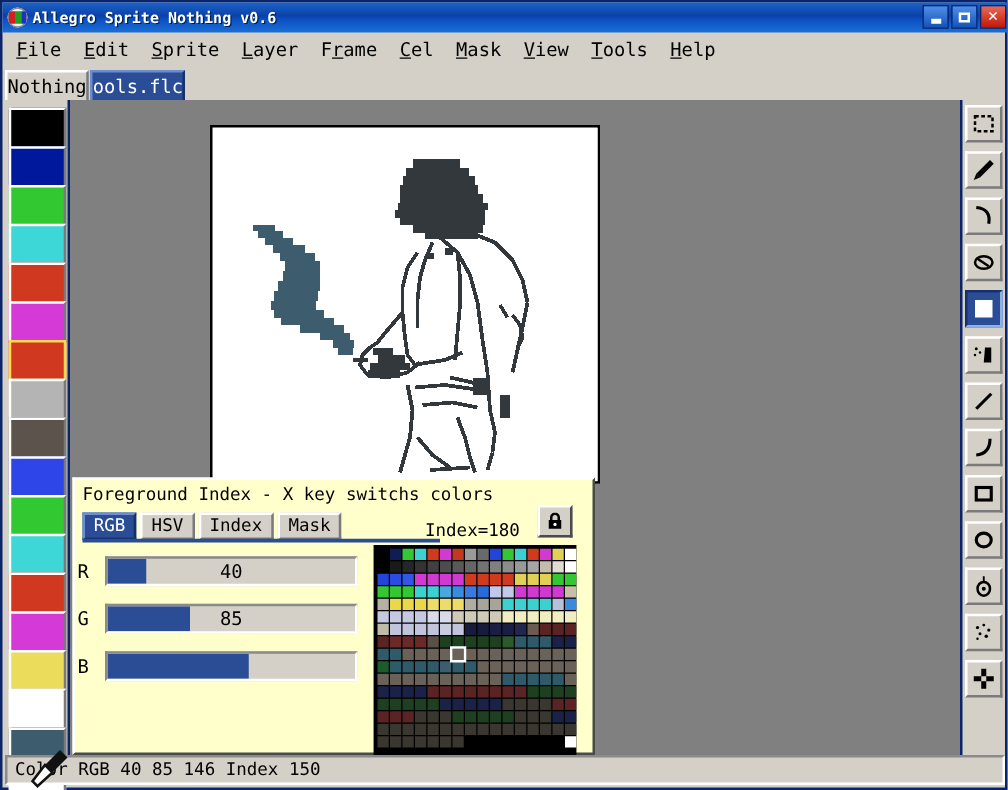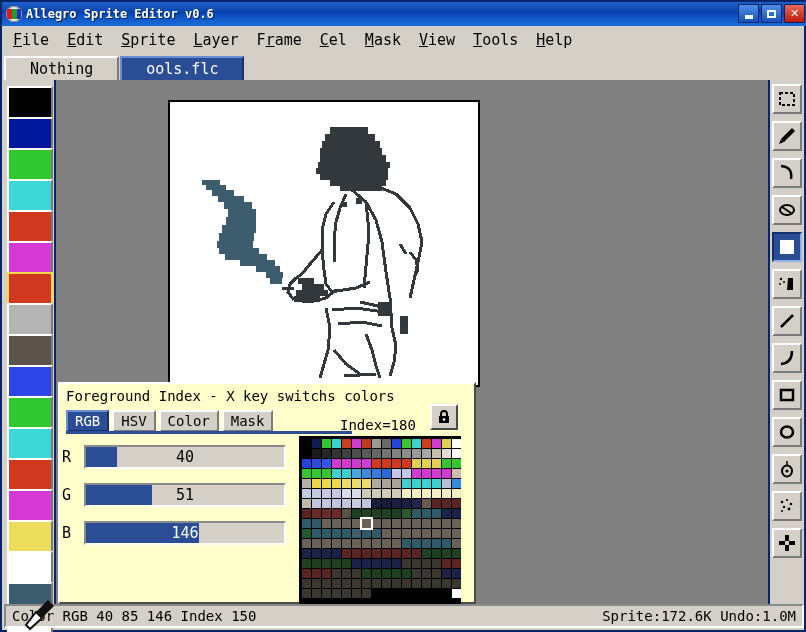--- a/index.html
+++ b/index.html
@@ -34,21 +34,21 @@
   
   .menubar{position:absolute;left:2px;top:26px;width:800px;height:24px;
     background:#d4d0c8;display:flex;align-items:center;box-sizing:border-box;}
   .menu-item{font-size:15px;color:#000;padding:2px 9px 2px 9px;white-space:nowrap;
     letter-spacing:0px;}
   .menu-item u{text-decoration:underline;}
 
   
   .tabbar{position:absolute;left:2px;top:50px;width:800px;height:28px;
     background:#d4d0c8;box-sizing:border-box;display:flex;align-items:flex-end;}
-  .tab{height:24px;padding:0 24px;display:flex;align-items:center;font-size:15px;
+  .tab{height:24px;padding:0 0;display:flex;align-items:center;font-size:15px;
     box-sizing:border-box;margin-right:1px;}
   .tab.inactive{background:#d4d0c8;color:#000;
     border-top:2px solid #fff;border-left:2px solid #fff;
     border-right:2px solid #7a7a7a;border-bottom:none;}
   .tab.active{background:#2a4d96;color:#fff;
     border-top:2px solid #6a8ed0;border-left:2px solid #6a8ed0;
     border-right:2px solid #16306a;border-bottom:none;}
 
   
   .workspace{position:absolute;left:2px;top:78px;width:800px;height:526px;
@@ -123,21 +123,21 @@
 <body>
 
 <div id="app">
 
   <div class="titlebar">
     <span class="tb-icon">
         <i class="r"></i>
         <i class="g"></i>
         <i class="b"></i>
       </span>
-    <span class="title-text">Allegro Sprite Editor v0.6</span>
+    <span class="title-text">Allegro Sprite Nothing v0.6</span>
     <div class="tb-buttons">
       <div class="tb-btn">
           <div class="minsq"></div>
         </div>
       <div class="tb-btn">
           <div class="maxsq"></div>
         </div>
       <div class="tb-btn close">
           <span>✕</span>
         </div>
@@ -352,21 +352,21 @@
       <polygon points="14,14 20,20 8,31 4,27" fill="#fff" stroke="#111" stroke-width="2"></polygon>
     </svg>
 
   </div>
 
   <div class="dialog">
     <div class="dlg-title">Foreground Index - X key switchs colors</div>
     <div class="dlg-tabs" id="dlgtabs">
         <div class="dtab active">RGB</div>
         <div class="dtab inactive">HSV</div>
-        <div class="dtab inactive">Color</div>
+        <div class="dtab inactive">Index</div>
         <div class="dtab inactive">Mask</div>
       </div>
     <div class="dtab-underline"></div>
   </div>
 
   <div class="index-label">Index=180</div>
 
   <div class="lockbtn">
     <svg width="14" height="14" viewBox="0 0 14 14">
       <path d="M4 6 L4 4 A3 3 0 0 1 10 4 L10 6" fill="none" stroke="#000" stroke-width="2"></path>
@@ -380,28 +380,27 @@
         <div class="slider-lbl">R</div>
         <div class="slider">
           <div class="fill" style="width: 15.6863%;"></div>
           <div class="val">40</div>
         </div>
       </div>
       <div class="slider-row" style="top: 480px;">
         <div class="slider-lbl">G</div>
         <div class="slider">
           <div class="fill" style="width: 33.3333%;"></div>
-          <div class="val">51</div>
+          <div class="val">85</div>
         </div>
       </div>
       <div class="slider-row" style="top: 518px;">
         <div class="slider-lbl">B</div>
         <div class="slider">
           <div class="fill" style="width: 57.2549%;"></div>
-          <div class="val onfill">146</div>
         </div>
       </div>
     </div>
 
   <div class="palgrid" id="palgrid">
       <div class="c" style="background: rgb(0, 0, 0);"></div>
       <div class="c" style="background: rgb(16, 29, 82);"></div>
       <div class="c" style="background: rgb(51, 200, 51);"></div>
       <div class="c" style="background: rgb(61, 208, 208);"></div>
       <div class="c" style="background: rgb(208, 58, 31);"></div>
@@ -653,16 +652,15 @@
       <div class="c" style="background: rgb(0, 0, 0);"></div>
       <div class="c" style="background: rgb(0, 0, 0);"></div>
       <div class="c" style="background: rgb(0, 0, 0);"></div>
       <div class="c" style="background: rgb(0, 0, 0);"></div>
       <div class="c" style="background: rgb(0, 0, 0);"></div>
       <div class="c" style="background: rgb(255, 255, 255);"></div>
     </div>
 
   <div class="statusbar">
     <span>Color RGB 40 85 146 Index 150</span>
-    <span>Sprite:172.6K Undo:1.0M</span>
   </div>
 
 </div>
 
 </body></html>

